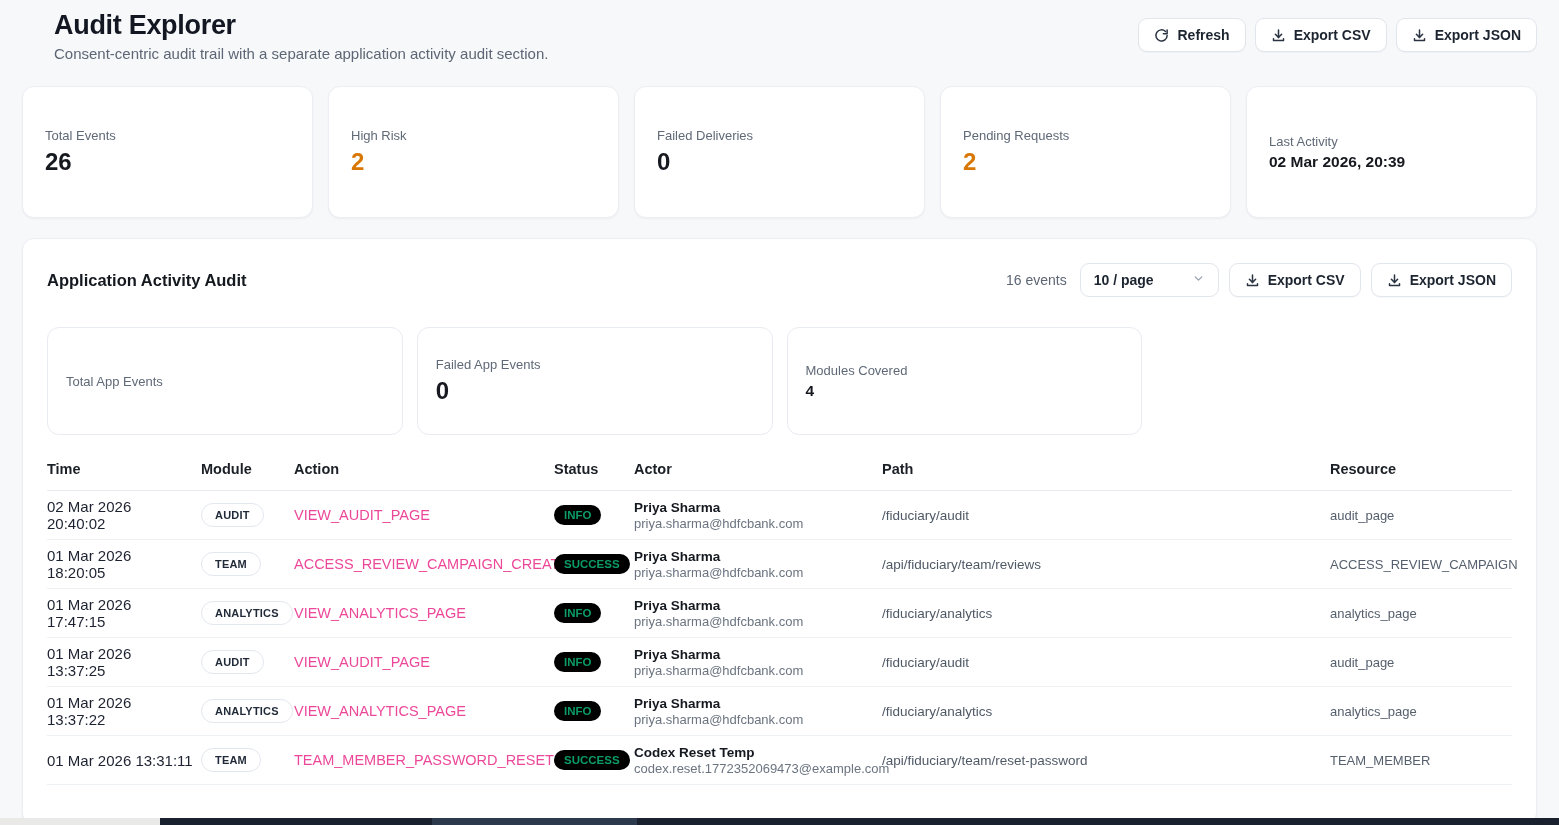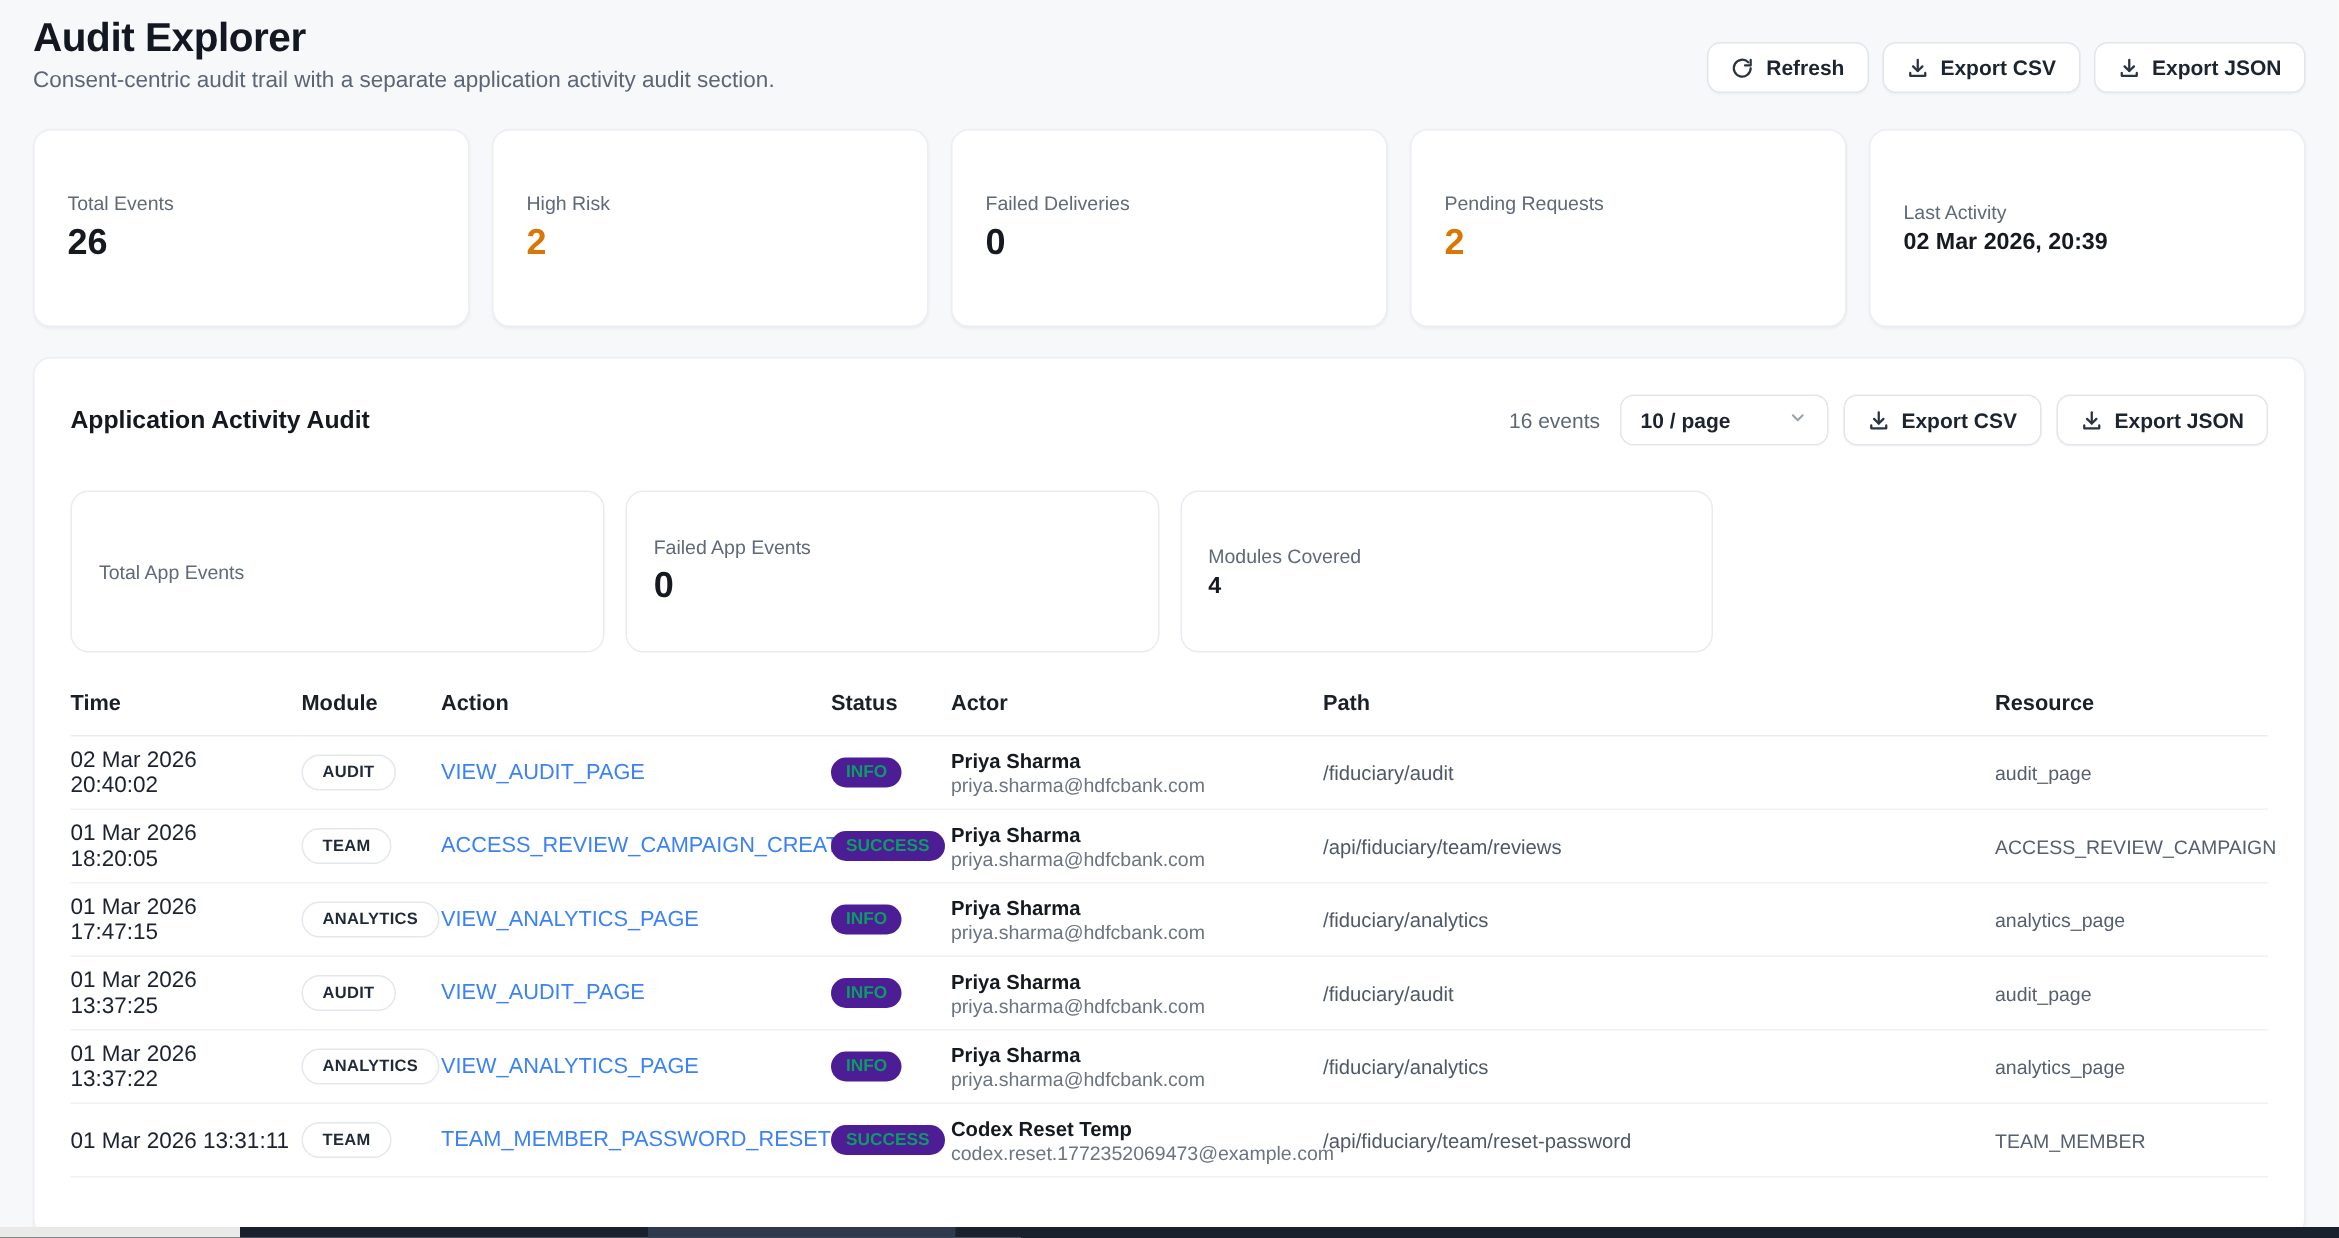--- a/index.html
+++ b/index.html
@@ -5,21 +5,21 @@
   * { margin: 0; padding: 0; box-sizing: border-box; }
   html, body { width: 1559px; height: 825px; overflow: hidden; }
   body {
     background: #f7f8fa;
     font-family: "Liberation Sans", "DejaVu Sans", sans-serif;
     color: #16191f;
   }
   .page { padding: 10px 22px 0 22px; height: 100%; display: flex; flex-direction: column; }
 
   
-  .page-header { display: flex; justify-content: space-between; align-items: flex-end; }
+  .page-header { display: flex; justify-content: space-between; align-items: flex-start; margin-left: 32px; }
   .page-title { font-size: 27px; font-weight: 700; color: #121722; letter-spacing: -0.3px; }
   .page-subtitle { font-size: 15px; color: #5d6674; margin-top: 4px; }
   .btn-group { display: flex; gap: 9px; margin-top: 8px; }
   .btn {
     display: inline-flex; align-items: center; gap: 8px;
     background: #ffffff; border: 1px solid #e1e5ec; border-radius: 9px;
     padding: 8px 15px; font-size: 14px; font-weight: 600; color: #1c2430;
     cursor: pointer; box-shadow: 0 1px 1px rgba(20,30,50,0.03);
     font-family: inherit;
   }
@@ -58,30 +58,30 @@
   table.audit-table { width: 100%; border-collapse: collapse; table-layout: fixed; margin-top: 16px; }
   col.c-time { width: 154px; } col.c-module { width: 93px; } col.c-action { width: 260px; }
   col.c-status { width: 80px; } col.c-actor { width: 248px; } col.c-path { width: 448px; }
   col.c-resource { width: auto; }
   th {
     text-align: left; font-size: 14.5px; font-weight: 700; color: #1b2026;
     padding: 10px 8px 13px 0; border-bottom: 1px solid #e9edf1;
   }
   td { padding: 7px 8px 7px 0; height: 49px; border-bottom: 1px solid #eef1f4; vertical-align: middle; }
   .cell-time { font-size: 15px; color: #1c2230; }
-  .cell-action { font-size: 14.5px; color: #3b82f6; }
+  .cell-action { font-size: 14.5px; color: #ec4899; }
   .cell-path { font-size: 13.5px; color: #4f5966; }
   .cell-resource { font-size: 13px; color: #555f6d; }
   .module-pill {
     display: inline-block; padding: 5px 13px; border: 1px solid #e3e7ee; border-radius: 999px;
     background: #fff; font-size: 11px; font-weight: 700; color: #1f2937; letter-spacing: 0.2px;
   }
   .status-badge {
     display: inline-block; padding: 4px 10px; border-radius: 999px;
-    background: #4c1d95; color: #0b9c66; font-size: 11.5px; font-weight: 700;
+    background: #000000; color: #0b9c66; font-size: 11.5px; font-weight: 700;
   }
   .actor-name { font-size: 13.5px; font-weight: 700; color: #14181f; }
   .actor-email { font-size: 13px; color: #6b7480; margin-top: 1px; }
 
   
   .bottom-strip { position: fixed; left: 0; bottom: 0; width: 1559px; height: 7px; background: #e9e9e7; }
   .bottom-strip .dark { position: absolute; left: 160px; top: 0; height: 7px; width: 1399px; background: #1a212e; }
   .bottom-strip .thumb { position: absolute; left: 432px; top: 0; height: 7px; width: 205px; background: #2d3a4d; }
 </style>
 </head>

